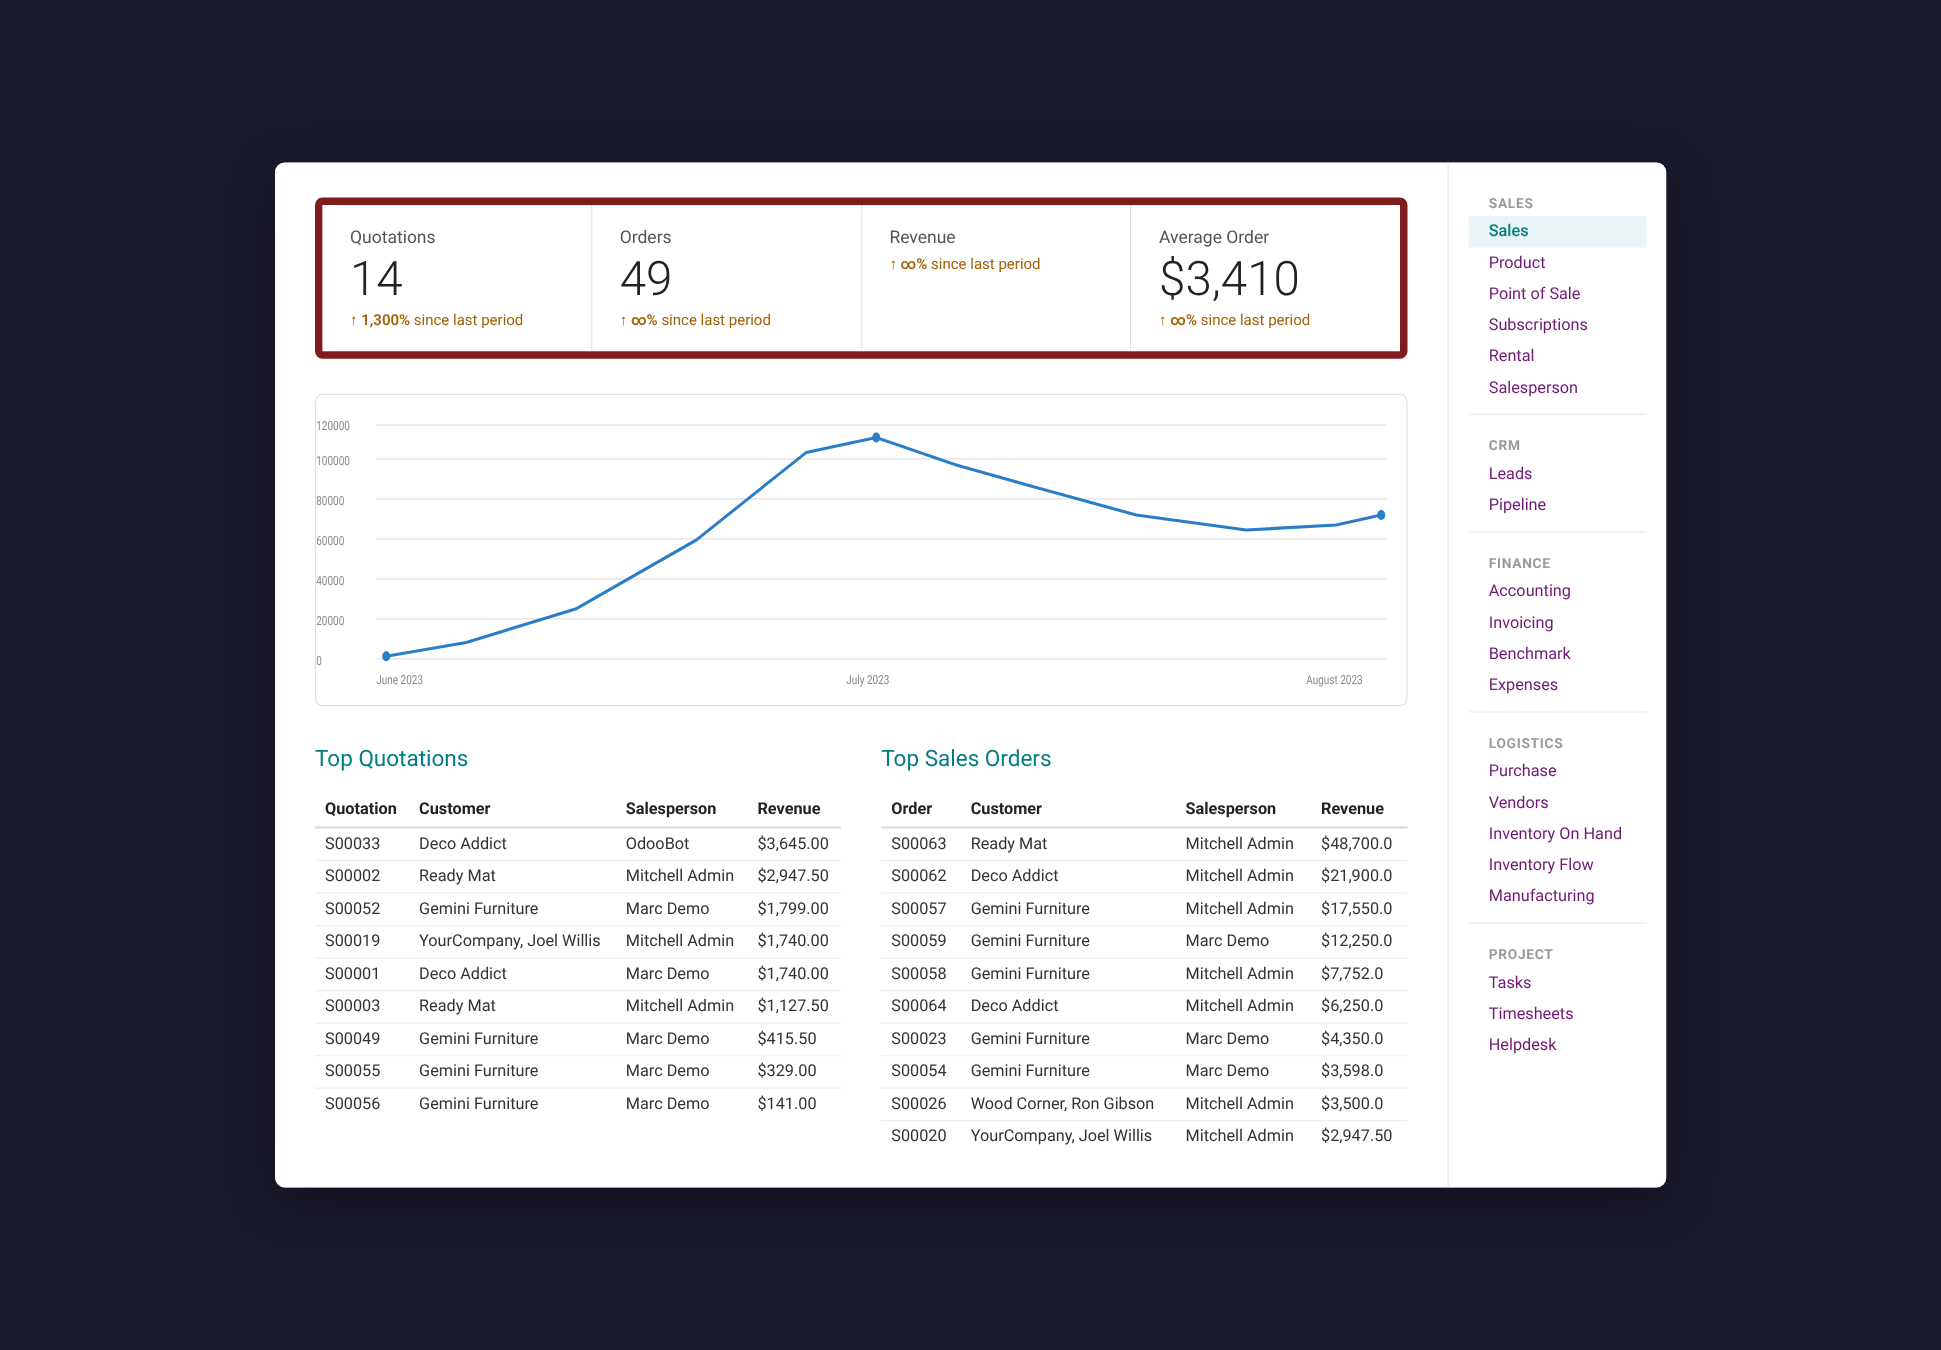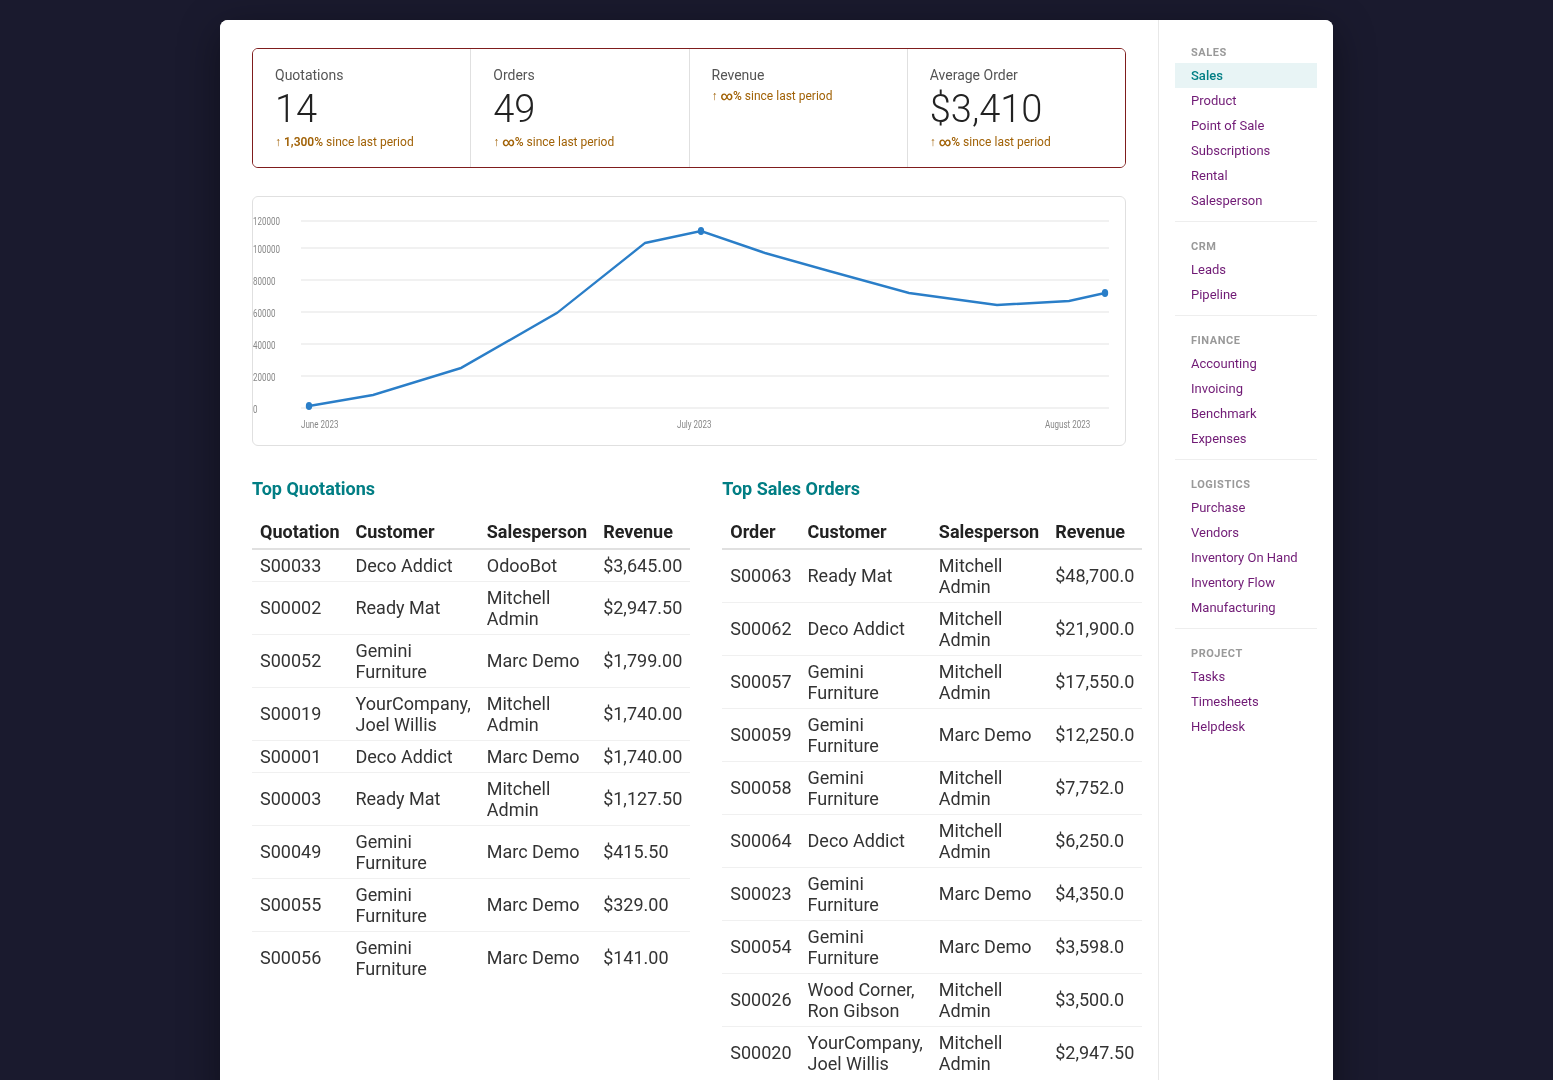--- a/index.html
+++ b/index.html
@@ -25,21 +25,21 @@
       flex: 1;
       background: #fff;
       padding: 28px 32px;
       overflow-y: auto;
     }
     
     .stats-row {
       display: flex;
       gap: 0;
       margin-bottom: 28px;
-      border: 1px solid #7f1d1d;
+      border: 6px solid #7f1d1d;
       border-radius: 6px;
       overflow: hidden;
     }
     .stat-card {
       flex: 1;
       padding: 18px 22px;
       border-right: 1px solid #e0e0e0;
       background: #fff;
     }
     .stat-card:last-child { border-right: none; }
@@ -56,21 +56,21 @@
       margin-bottom: 4px;
     }
     .stat-change {
       font-size: 12px;
       color: #a16207;
     }
     .stat-change span { font-weight: 600; }
     
     .section-title {
       font-size: 18px;
-      font-weight: 700;
+      font-weight: 400;
       color: #017e84;
       margin-bottom: 16px;
     }
     .chart-container {
       border: 1px solid #e0e0e0;
       border-radius: 6px;
       padding: 16px 8px 8px 0;
       margin-bottom: 32px;
       background: #fff;
     }
@@ -82,21 +82,21 @@
     .tables-row {
       display: flex;
       gap: 32px;
     }
     .table-section {
       flex: 1;
     }
     .data-table {
       width: 100%;
       border-collapse: collapse;
-      font-size: 18px;
+      font-size: 13px;
     }
     .data-table th {
       text-align: left;
       font-weight: 700;
       color: #222;
       padding: 6px 8px;
       border-bottom: 2px solid #e0e0e0;
     }
     .data-table td {
       padding: 5px 8px;

